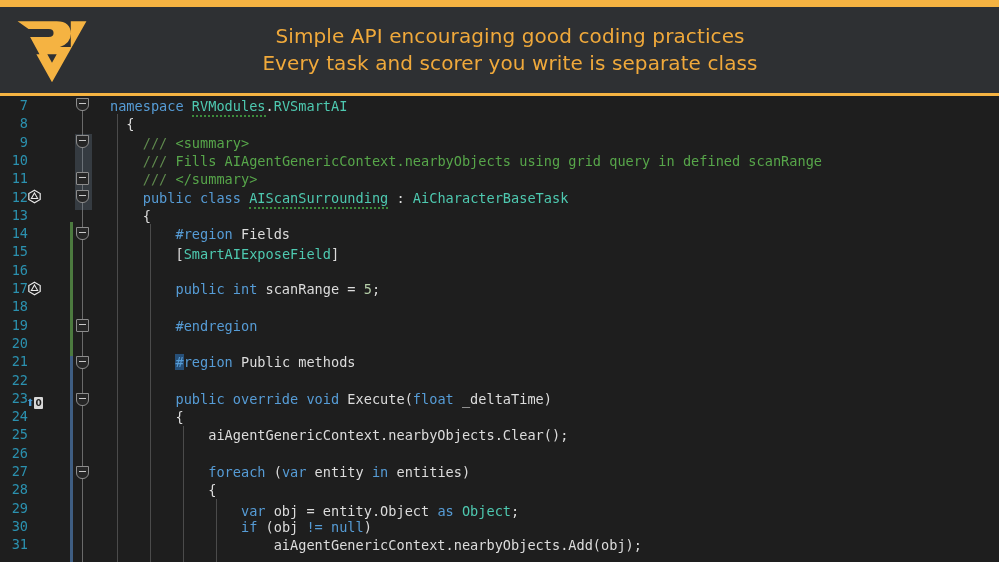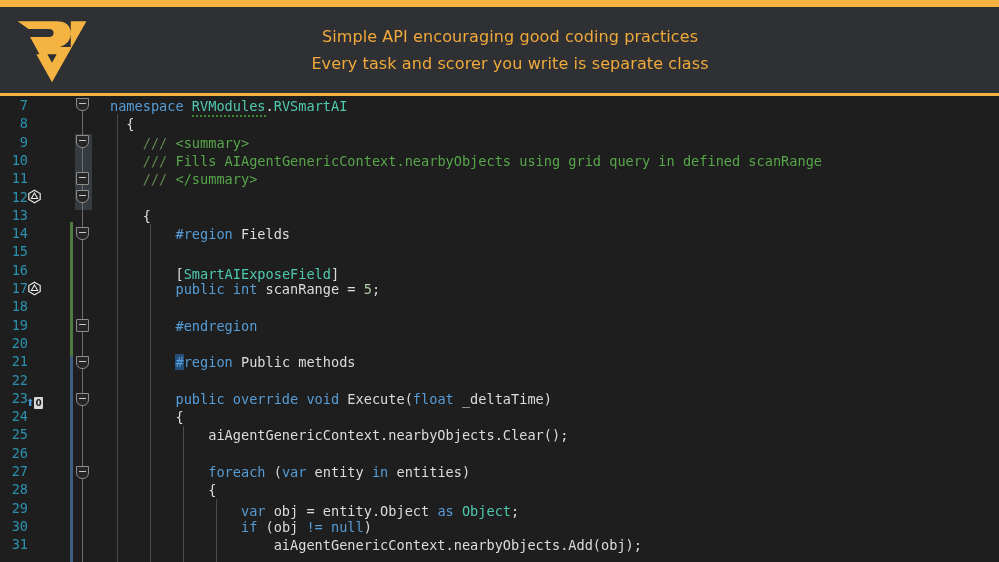--- a/index.html
+++ b/index.html
@@ -40,21 +40,21 @@
   .header-text {
     position: absolute;
     left: 150px;
     top: 16px;
     width: 720px;
     text-align: center;
     font-family: "DejaVu Sans", sans-serif;
   }
   .header-line {
     color: #f0a93b;
-    font-size: 16px;
+    font-size: 20px;
     line-height: 27px;
     letter-spacing: 0.1px;
     white-space: nowrap;
   }
   .header-sep {
     position: absolute;
     left: 0; top: 93px;
     width: 999px;
     height: 3px;
     background: #f5b342;
@@ -301,28 +301,29 @@
       <div class="cline" style="top:1px;"><span class="kw">namespace</span><span class="pln"> </span><span class="typ squiggle">RVModules</span><span class="pln">.</span><span class="typ">RVSmartAI</span></div>
 
       <div class="cline" style="top:19.3px;"><span class="pln">  {</span></div>
 
       <div class="cline" style="top:37.6px;"><span class="cmtd">    /// </span><span class="cmt">&lt;summary&gt;</span></div>
 
       <div class="cline" style="top:55.9px;"><span class="cmtd">    /// </span><span class="cmt">Fills AIAgentGenericContext.nearbyObjects using grid query in defined scanRange</span></div>
 
       <div class="cline" style="top:74.2px;"><span class="cmtd">    /// </span><span class="cmt">&lt;/summary&gt;</span></div>
 
+      <div class="cline" style="top:92.5px;"><span class="kw">    public class </span><span class="typ squiggle">AIScanSurrounding</span><span class="pln"> : </span><span class="typ">AiCharacterBaseTask</span></div>
 
       <div class="cline" style="top:110.8px;"><span class="pln">    {</span></div>
 
       <div class="cline" style="top:129.1px;"><span class="ppk">        #region</span><span class="pp"> </span><span class="pln">Fields</span></div>
 
       <div class="cline" style="top:147.4px;"></div>
 
-      <div class="cline" style="top:169px;"><span class="pln">        [</span><span class="typ">SmartAIExposeField</span><span class="pln">]</span></div>
+      <div class="cline" style="top:149px;"><span class="pln">        [</span><span class="typ">SmartAIExposeField</span><span class="pln">]</span></div>
 
       <div class="cline" style="top:184px;"><span class="kw">        public int </span><span class="pln">scanRange = </span><span class="num">5</span><span class="pln">;</span></div>
 
       <div class="cline" style="top:202.3px;"></div>
 
       <div class="cline" style="top:220.6px;"><span class="ppk">        #endregion</span></div>
 
       <div class="cline" style="top:238.9px;"></div>
 
       <div class="cline" style="top:257.2px;"><span class="pln">        </span><span class="cursor-hl">#</span><span class="ppk">region</span><span class="pln"> Public methods</span></div>

